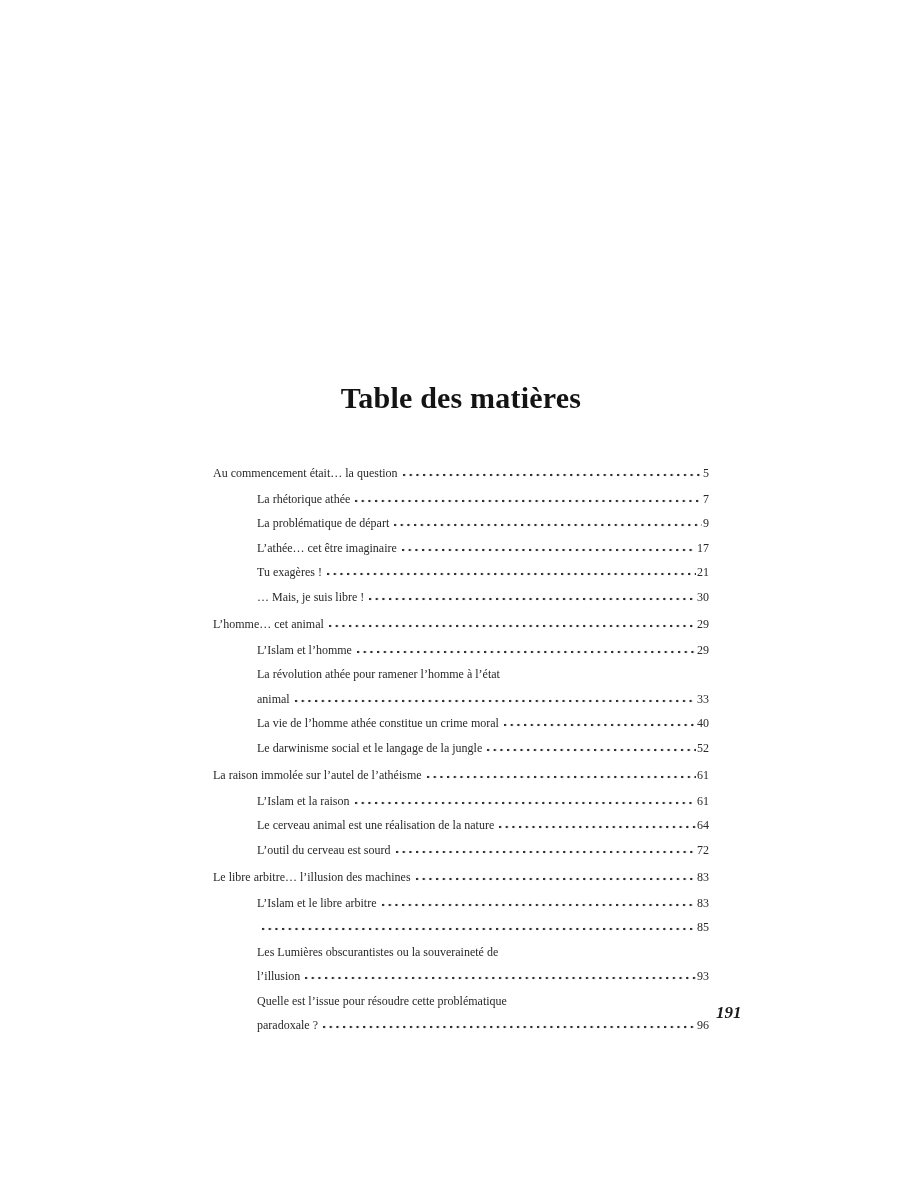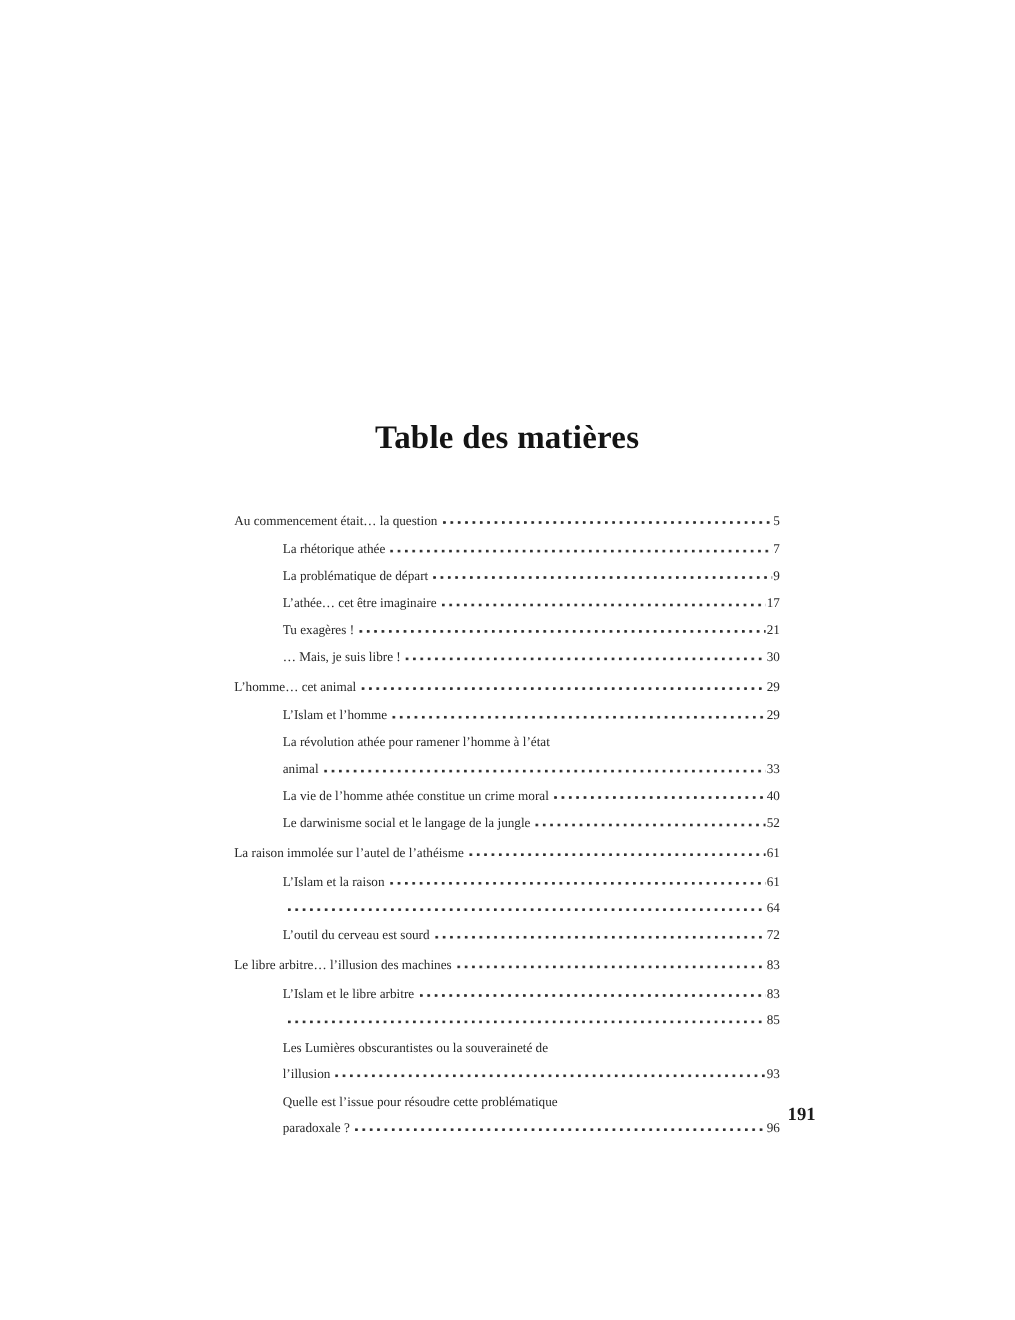--- a/index.html
+++ b/index.html
@@ -52,20 +52,21 @@
     background-position: left bottom;
   }
   .pg { flex: 0 0 auto; }
   .folio {
     position: absolute;
     left: 716px;
     top: 1003px;
     font-size: 17px;
     font-weight: bold;
     color: #1c1c1c;
+    font-style: italic;
   }
 </style>
 </head>
 <body>
 
 <div class="page">
   <h1 class="title">Table des matières</h1>
   <div class="toc">
       <div class="row l1 head">
         <span class="t">Au commencement était… la question</span>
@@ -129,20 +130,21 @@
         <span class="t">La raison immolée sur l’autel de l’athéisme</span>
         <span class="leader"></span>
         <span class="pg">61</span>
       </div>
       <div class="row l2">
         <span class="t">L’Islam et la raison</span>
         <span class="leader"></span>
         <span class="pg">61</span>
       </div>
       <div class="row l2">
+        <span class="t">Le cerveau animal est une réalisation de la nature</span>
         <span class="leader"></span>
         <span class="pg">64</span>
       </div>
       <div class="row l2">
         <span class="t">L’outil du cerveau est sourd</span>
         <span class="leader"></span>
         <span class="pg">72</span>
       </div>
       <div class="row l1 head">
         <span class="t">Le libre arbitre… l’illusion des machines</span>

